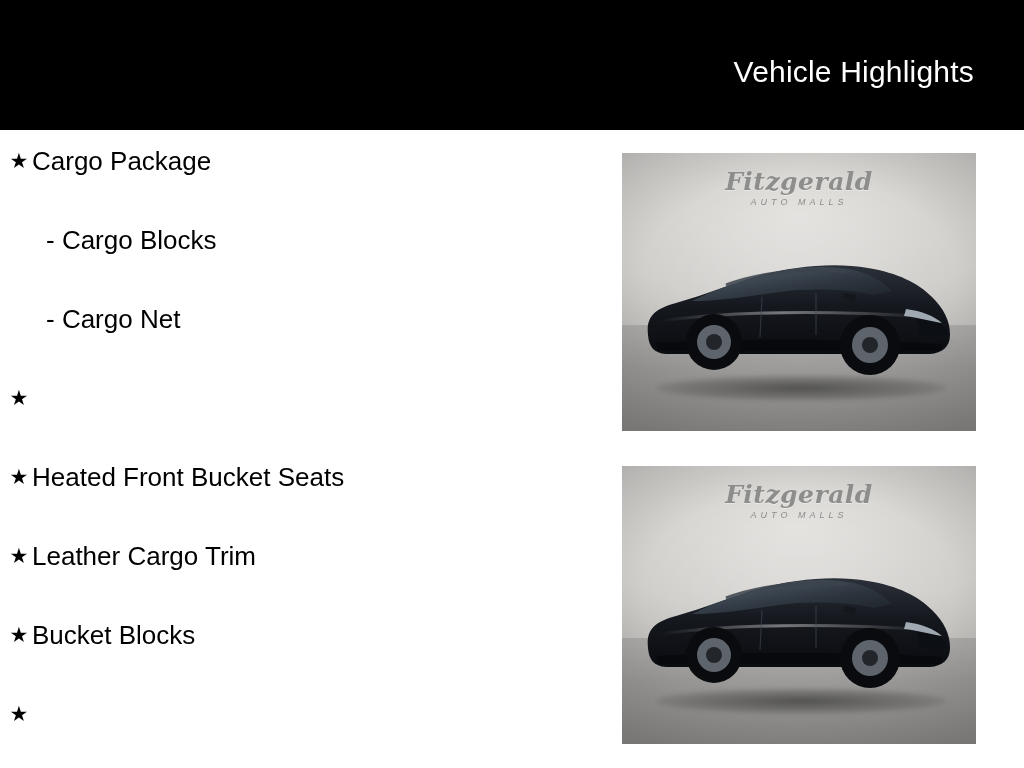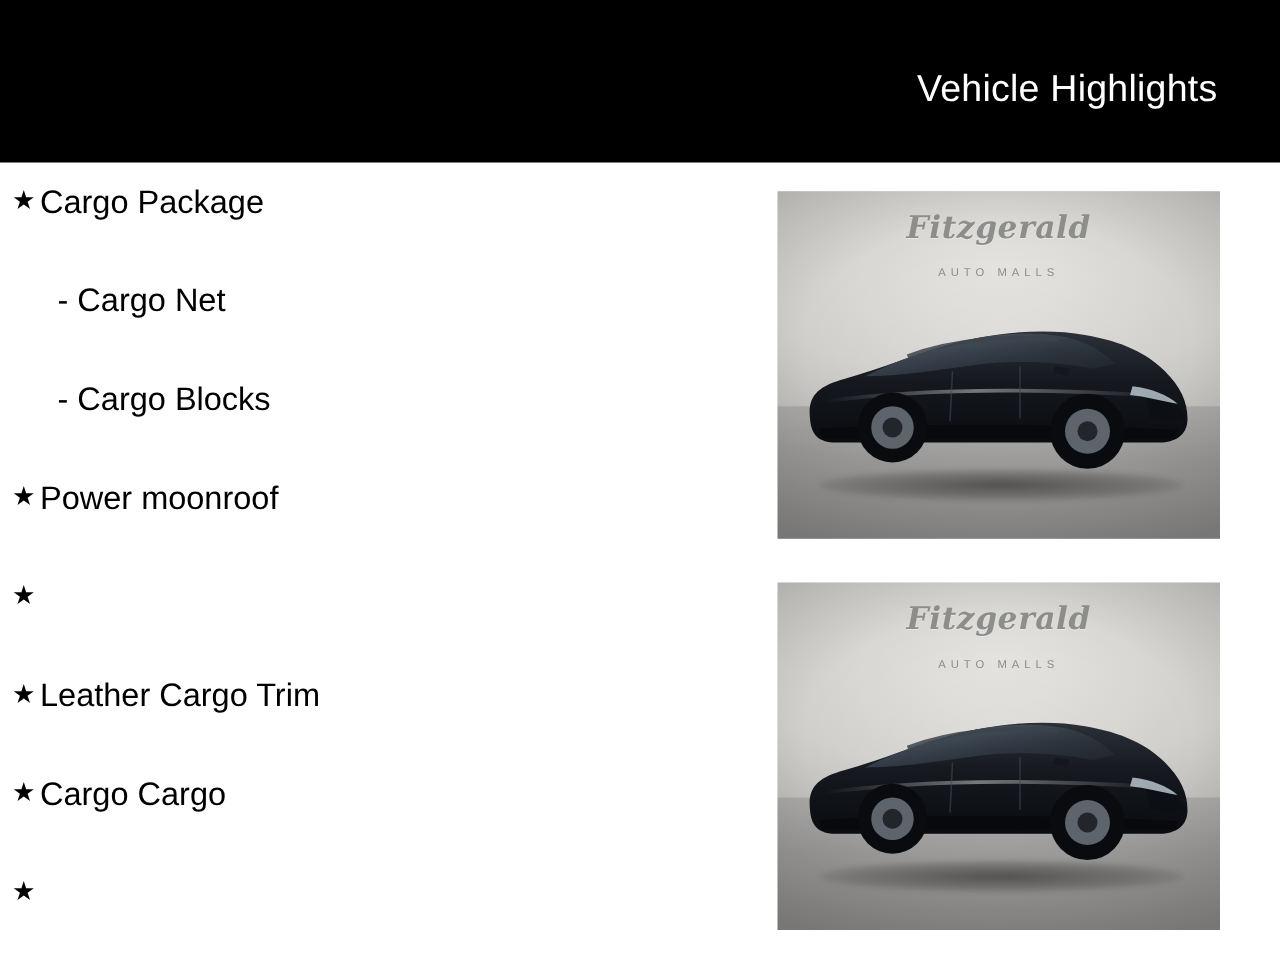--- a/index.html
+++ b/index.html
@@ -129,21 +129,22 @@
     font-family: "DejaVu Serif", serif;
     font-style: italic;
     font-size: 25px;
     font-weight: 700;
     letter-spacing: 0.5px;
     text-shadow: 0 1px 0 rgba(255,255,255,0.35);
   }
   .wm-sub {
     font-size: 9px;
     letter-spacing: 4px;
-    margin-top: 17px;
+    margin-top: 1px;
+    font-style: italic;
   }
 
   
   .car-svg {
     position: absolute;
     left: 8px;
     bottom: 24px;
     width: 338px;
     height: 190px;
   }
@@ -171,45 +172,45 @@
 
     <div class="features">
 
       <div class="feature-row">
         <span class="bullet-star">★</span>
         <span class="feature-label">Cargo Package</span>
       </div>
 
       <div class="feature-row sub">
         <span class="bullet-star">★</span>
+        <span class="feature-label">- Cargo Blocks</span>
+      </div>
+
+      <div class="feature-row sub">
+        <span class="bullet-star">★</span>
         <span class="feature-label">- Cargo Net</span>
       </div>
 
-      <div class="feature-row sub">
-        <span class="bullet-star">★</span>
-        <span class="feature-label">- Cargo Blocks</span>
-      </div>
-
-      <div class="feature-row">
-        <span class="bullet-star">★</span>
-        <span class="feature-label">Power moonroof</span>
-      </div>
-
-      <div class="feature-row">
-        <span class="bullet-star">★</span>
+      <div class="feature-row">
+        <span class="bullet-star">★</span>
+      </div>
+
+      <div class="feature-row">
+        <span class="bullet-star">★</span>
+        <span class="feature-label">Heated Front Bucket Seats</span>
       </div>
 
       <div class="feature-row">
         <span class="bullet-star">★</span>
         <span class="feature-label">Leather Cargo Trim</span>
       </div>
 
       <div class="feature-row">
         <span class="bullet-star">★</span>
-        <span class="feature-label">Cargo Cargo</span>
+        <span class="feature-label">Bucket Blocks</span>
       </div>
 
       <div class="feature-row">
         <span class="bullet-star">★</span>
       </div>
 
     </div>
 
     <div class="photos">
 

